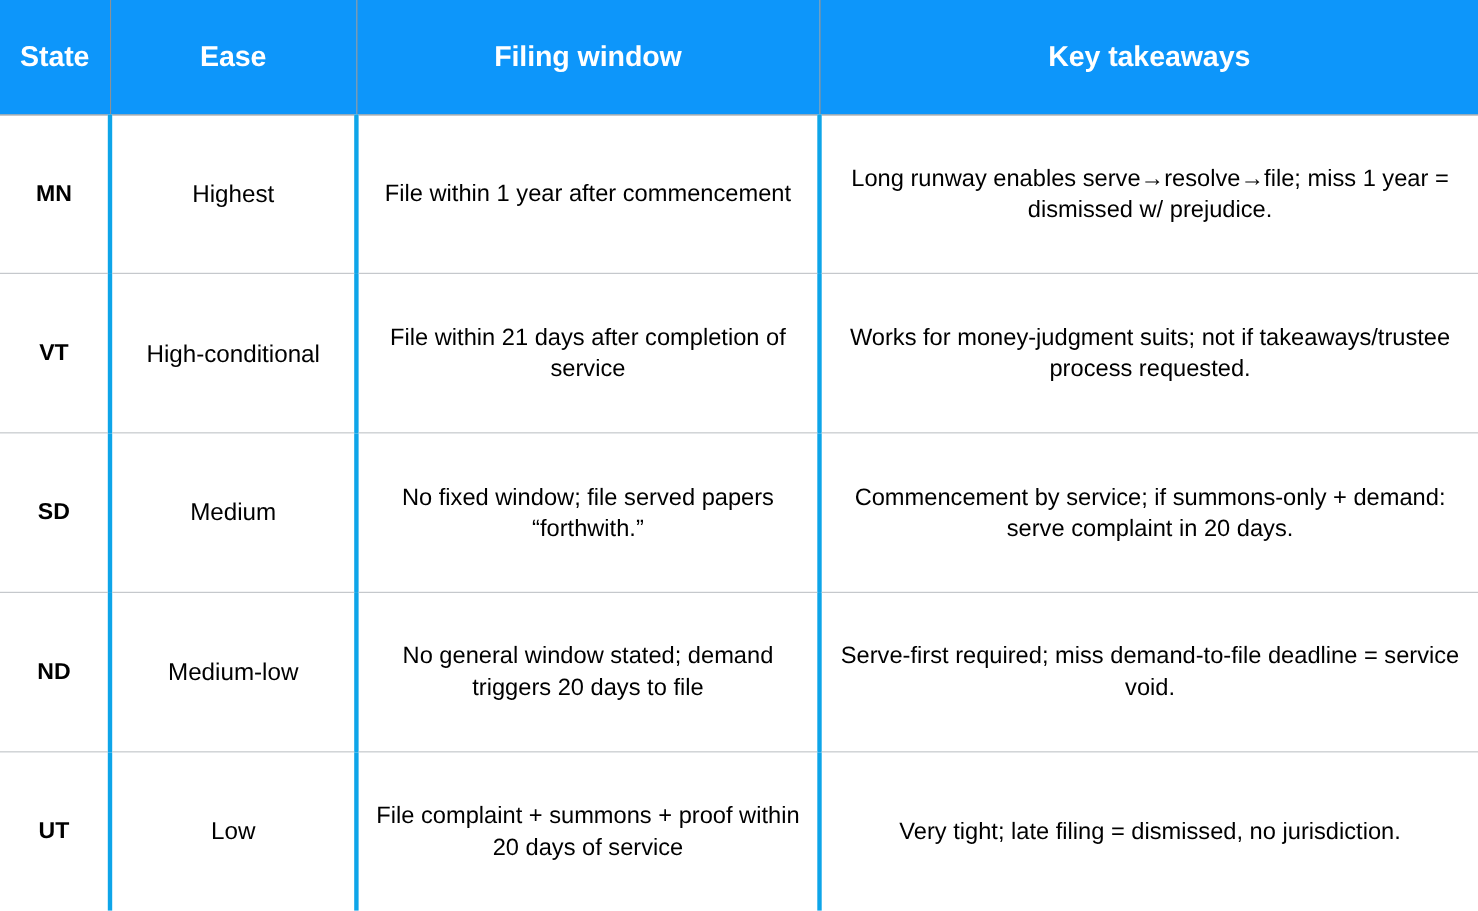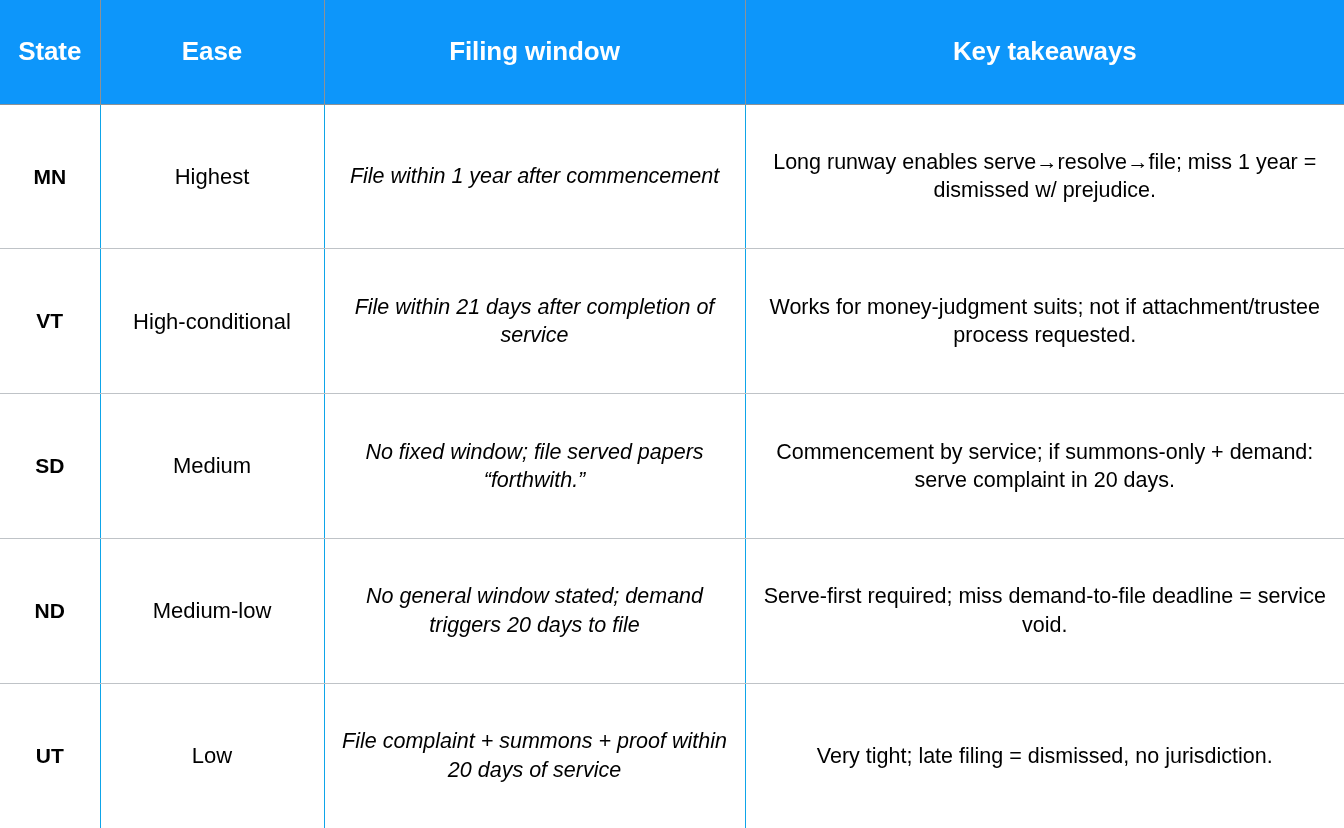--- a/index.html
+++ b/index.html
@@ -41,40 +41,40 @@
     height: 104px;
     padding: 16px 10px;
     border-right: 1px solid #8d9296;
     border-bottom: 1px solid #8d9296;
     box-sizing: border-box;
     letter-spacing: -0.1px;
   }
   thead th:last-child { border-right: none; }
 
   tbody td {
-    border-right: 1px solid #0ea5e9;
+    border-right: 4px solid #0ea5e9;
     border-bottom: 1px solid #bfc3c7;
     text-align: center;
     vertical-align: middle;
     color: #000000;
     font-size: 21px;
     line-height: 1.32;
     padding: 6px 10px;
     box-sizing: border-box;
     height: 103px;
   }
   tbody td:last-child { border-right: none; }
   tbody tr:last-child td { border-bottom: none; }
 
   td.cell-state {
     font-weight: bold;
     font-size: 21px;
   }
   td.cell-ease { font-size: 22px; }
-  td.cell-window { font-size: 21.5px; font-style: italic; }
+  td.cell-window { font-size: 21.5px; }
   td.cell-takeaway { font-size: 21.5px; }
 </style>
 </head>
 <body>
 
 <div class="table-wrap">
   <table class="data-table">
     <colgroup>
       <col class="c-state">
       <col class="c-ease">
@@ -93,21 +93,21 @@
       <tr>
         <td class="cell-state">MN</td>
         <td class="cell-ease">Highest</td>
         <td class="cell-window">File within 1 year after commencement</td>
         <td class="cell-takeaway">Long runway enables serve→resolve→file; miss 1 year = dismissed w/ prejudice.</td>
       </tr>
       <tr>
         <td class="cell-state">VT</td>
         <td class="cell-ease">High-conditional</td>
         <td class="cell-window">File within 21 days after completion of service</td>
-        <td class="cell-takeaway">Works for money-judgment suits; not if attachment/trustee process requested.</td>
+        <td class="cell-takeaway">Works for money-judgment suits; not if takeaways/trustee process requested.</td>
       </tr>
       <tr>
         <td class="cell-state">SD</td>
         <td class="cell-ease">Medium</td>
         <td class="cell-window">No fixed window; file served papers “forthwith.”</td>
         <td class="cell-takeaway">Commencement by service; if summons-only + demand: serve complaint in 20 days.</td>
       </tr>
       <tr>
         <td class="cell-state">ND</td>
         <td class="cell-ease">Medium-low</td>

